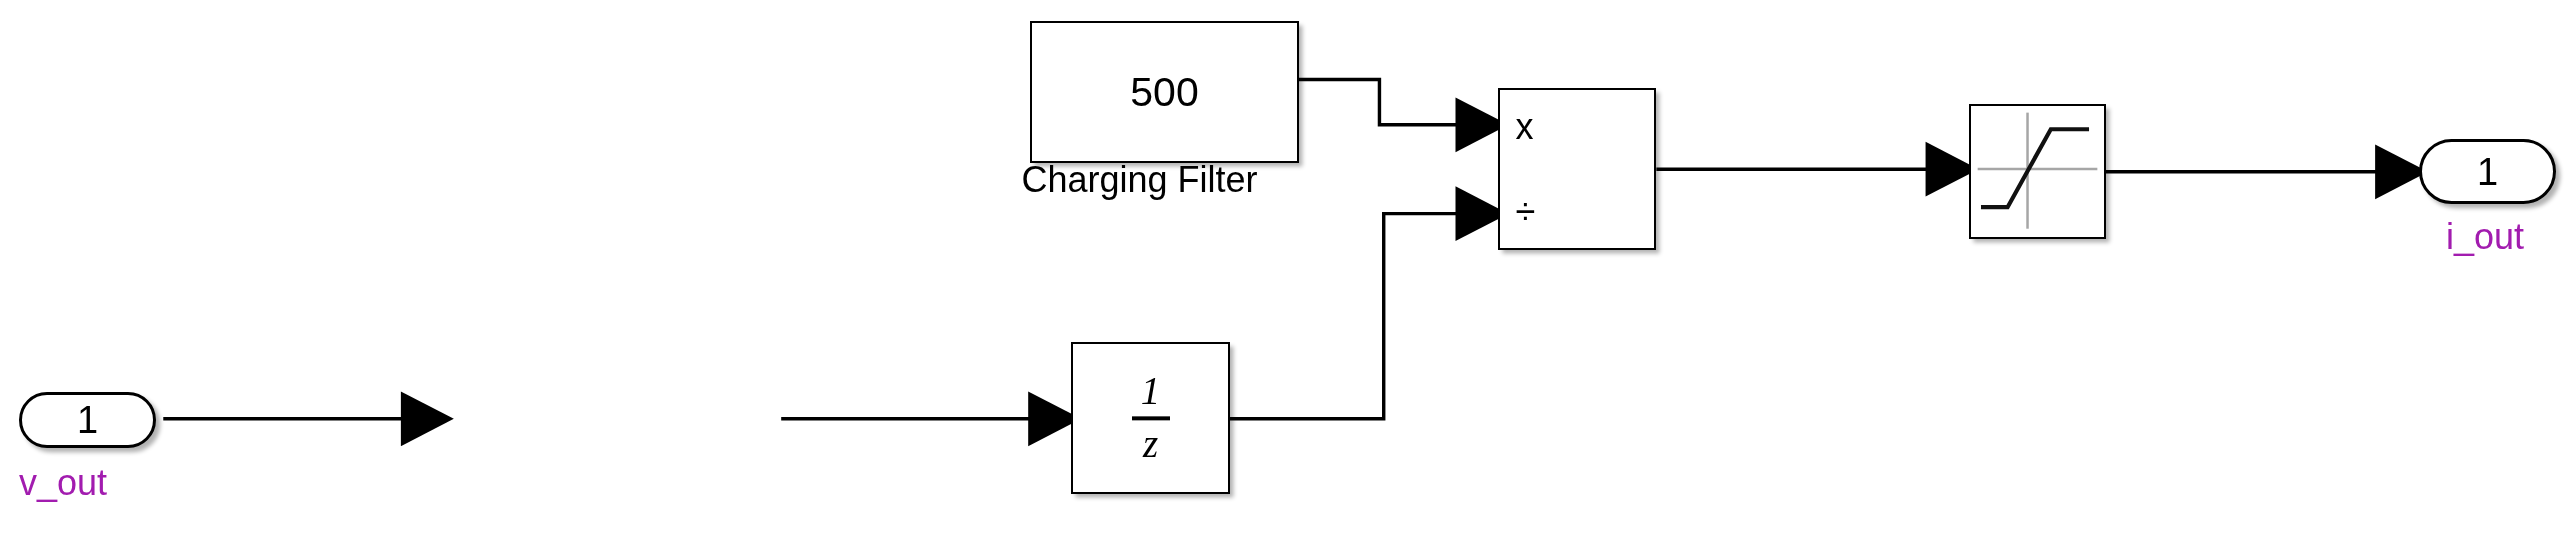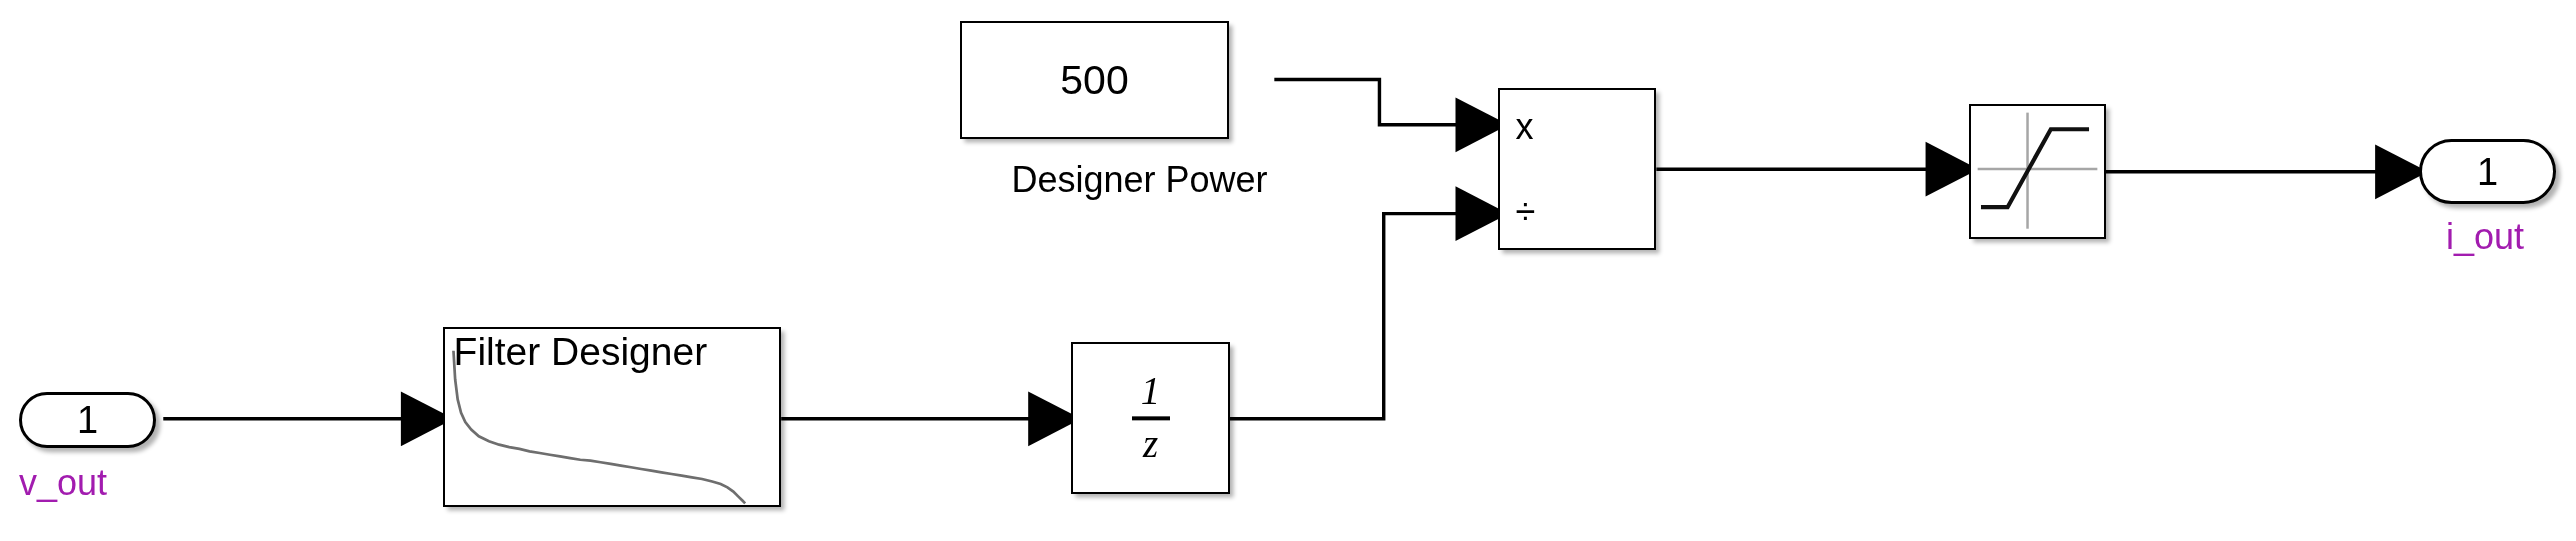--- a/index.html
+++ b/index.html
@@ -157,42 +157,33 @@
       <polygon points="2252,166 2314,198 2252,230"></polygon>
       <polygon points="2778,169 2840,201 2778,233"></polygon>
     </g>
   </svg>
 
   <div class="port" style="left:19px; top:392px; width:137px; height:56px;">
     <span class="port-num">1</span>
   </div>
   <div class="port-label" style="left:19px; top:462px;">v_out</div>
 
-  <div class="blk" style="left:443px; top:327px; width:338px; height:180px;">
-    <svg class="fd-plot" viewBox="0 0 395 210" preserveAspectRatio="none" xmlns="http://www.w3.org/2000/svg">
-      <polyline fill="none" stroke="#6e6e6e" stroke-width="3.2" points="10,26 12,60 15,84 19,100 24,111 31,120 40,128 52,134 64,138 76,141 88,143
-                100,146 112,148 124,150 136,152 148,154 160,156 172,157 184,159 196,161
-                208,163 220,165 232,167 244,169 256,171 268,173 280,175 292,177 304,179
-                316,182 326,185 334,189 341,194 347,200 352,205 355,208"></polyline>
-    </svg>
-    <div class="fd-title">Filter Designer</div>
-  </div>
 
   <div class="blk" style="left:1071px; top:342px; width:159px; height:152px;">
     <div class="delay-frac">
       <span class="delay-num">1</span>
       <span class="delay-bar"></span>
       <span class="delay-den">z</span>
     </div>
   </div>
 
-  <div class="blk" style="left:960px; top:21.4px; width:269px; height:118px;">
+  <div class="blk" style="left:1030px; top:21.4px; width:269px; height:142px;">
     <div class="const-val">500</div>
   </div>
-  <div class="blk-under-label" style="left:1005px; top:159px; width:269px;">Designer Power</div>
+  <div class="blk-under-label" style="left:1005px; top:159px; width:269px;">Charging Filter</div>
 
   <div class="blk" style="left:1498px; top:88px; width:158px; height:162px;">
     <span class="op-sym" style="left:15.4px; top:19px;">x</span>
     <span class="op-sym" style="left:15.4px; top:104px;">÷</span>
   </div>
 
   <div class="blk" style="left:1969px; top:104px; width:137px; height:135px;">
     <svg class="sat-plot" viewBox="0 0 160 158" preserveAspectRatio="none" xmlns="http://www.w3.org/2000/svg">
       <line x1="8" y1="76" x2="152" y2="76" stroke="#a6a6a6" stroke-width="3"></line>
       <line x1="68" y1="8" x2="68" y2="148" stroke="#a6a6a6" stroke-width="3"></line>

